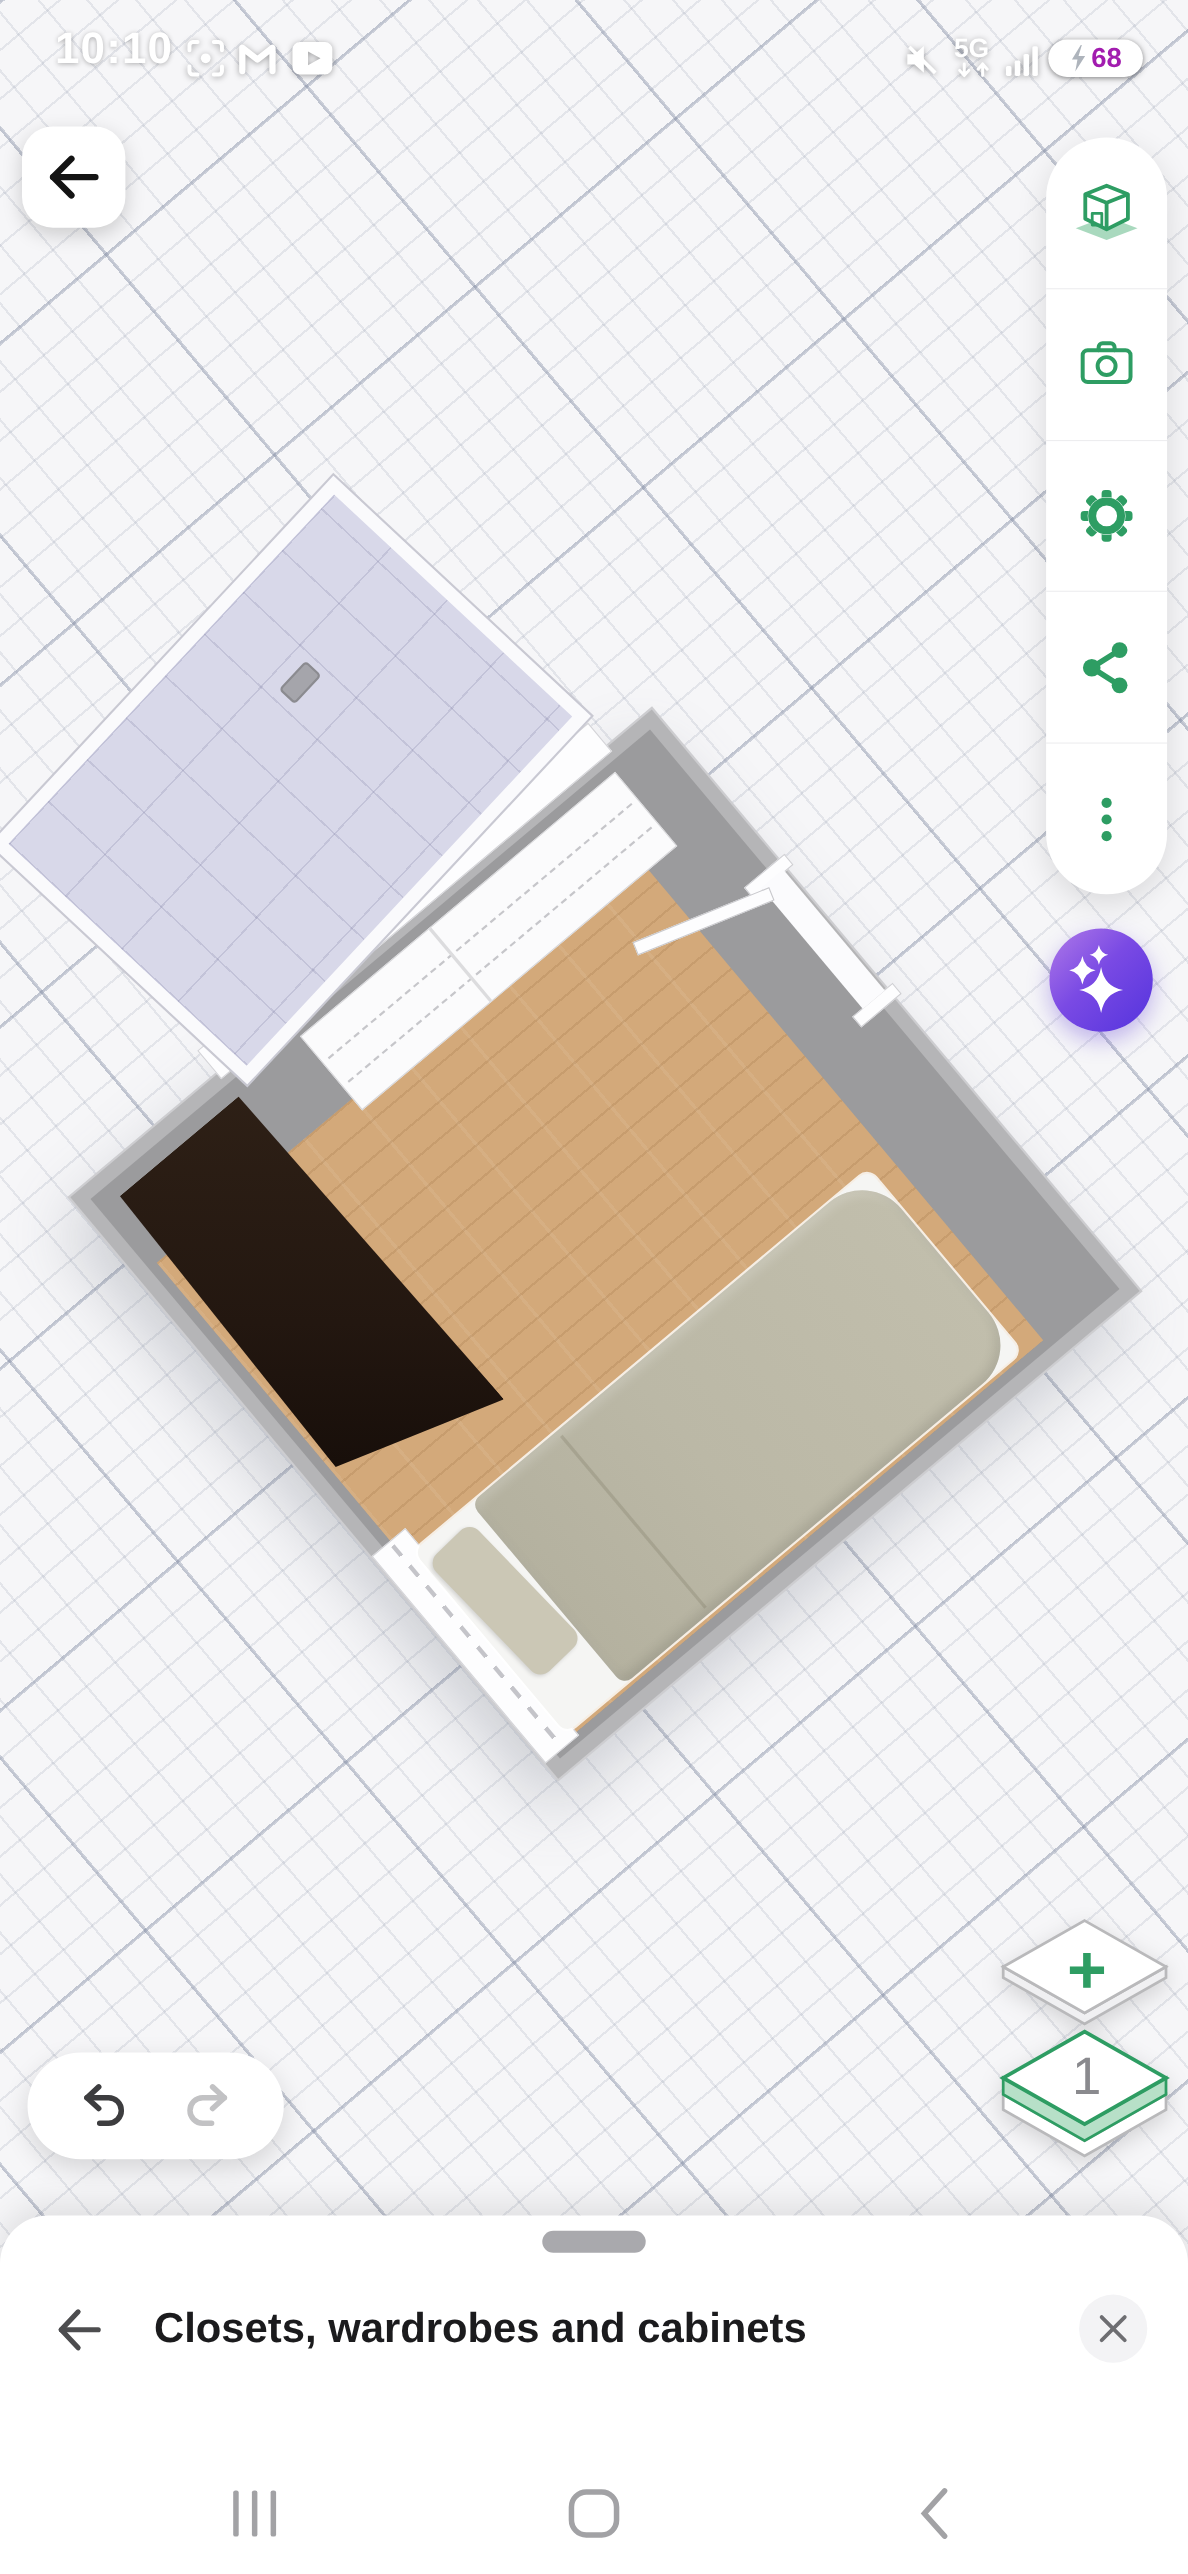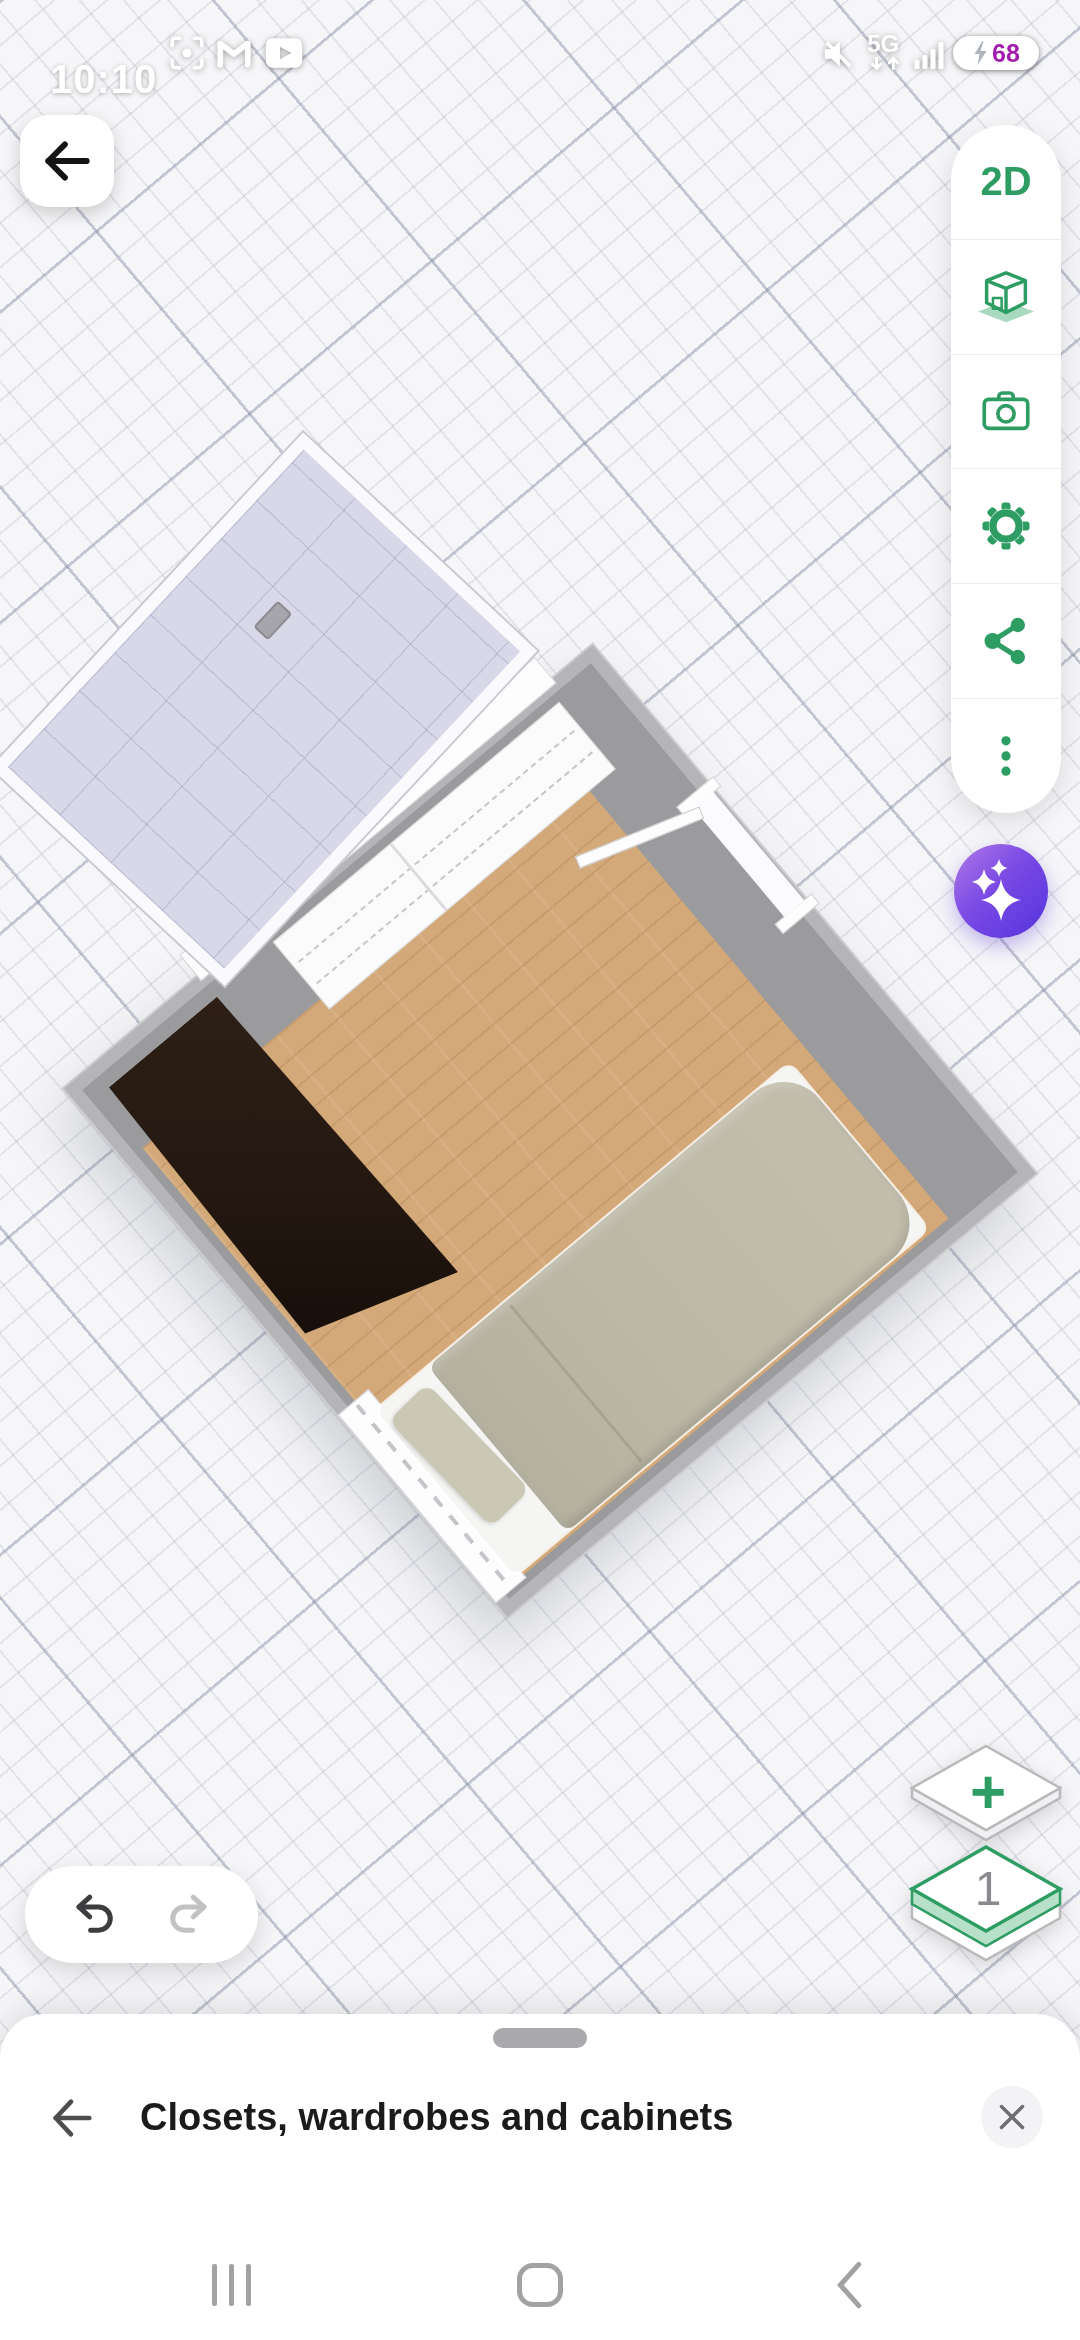--- a/index.html
+++ b/index.html
@@ -10,21 +10,21 @@
     background-image:
       repeating-linear-gradient(50deg,  rgba(128,138,160,.16) 0 2px, transparent 2px 34px),
       repeating-linear-gradient(140deg, rgba(128,138,160,.16) 0 2px, transparent 2px 34px),
       repeating-linear-gradient(50deg,  rgba(108,120,148,.30) 0 3px, transparent 3px 238px),
       repeating-linear-gradient(140deg, rgba(108,120,148,.30) 0 3px, transparent 3px 238px);
   }
   .abs{position:absolute;}
   
   .statusbar{left:0;top:0;width:1080px;height:72px;}
   .sb-time{left:50px;top:22px;font-size:40px;font-weight:600;color:#fff;letter-spacing:1px;
-           text-shadow:0 1px 5px rgba(0,0,0,.30);margin-top:35px;}
+           text-shadow:0 1px 5px rgba(0,0,0,.30);}
   .sicon{filter:drop-shadow(0 1px 3px rgba(0,0,0,.35));}
   .batt{left:953px;top:36px;width:86px;height:34px;background:#fff;border-radius:17px;
         display:flex;align-items:center;justify-content:center;gap:3px;
         box-shadow:0 1px 4px rgba(0,0,0,.18);}
   .batt span{font-size:25px;font-weight:700;color:#a21caf;}
   
   .backbtn{left:20px;top:115px;width:94px;height:92px;background:#fff;border-radius:28px;
            display:flex;align-items:center;justify-content:center;
            box-shadow:0 6px 18px rgba(0,0,0,.18);}
   
@@ -180,23 +180,20 @@
   <svg width="54" height="54" viewBox="0 0 52 52">
     <g stroke="#141414" stroke-width="5.6" fill="none" stroke-linecap="round" stroke-linejoin="round">
       <path d="M24 10 L8 26 L24 42"></path>
         <line x1="8" y1="26" x2="45" y2="26"></line>
     </g>
   </svg>
 </div>
 
 <div class="abs toolbar">
   <div class="tb-cell">
-    <span class="tb-2d">2D</span>
-  </div>
-  <div class="tb-cell">
     <svg width="62" height="62" viewBox="0 0 64 64">
       <polygon points="32,36 61,47 32,58 3,47" fill="#A9D9BE"></polygon>
       <g fill="#fff" stroke="#2E9D63" stroke-width="3.6" stroke-linejoin="round">
         <polygon points="12,15 32,7 52,15 52,38 32,48 12,38"></polygon>
         <polyline points="12,15 32,23 52,15" fill="none"></polyline>
         <line x1="32" y1="23" x2="32" y2="48"></line>
         <rect x="18.5" y="33" width="9" height="11" fill="none" stroke-width="2.6"></rect>
       </g>
     </svg>
   </div>

